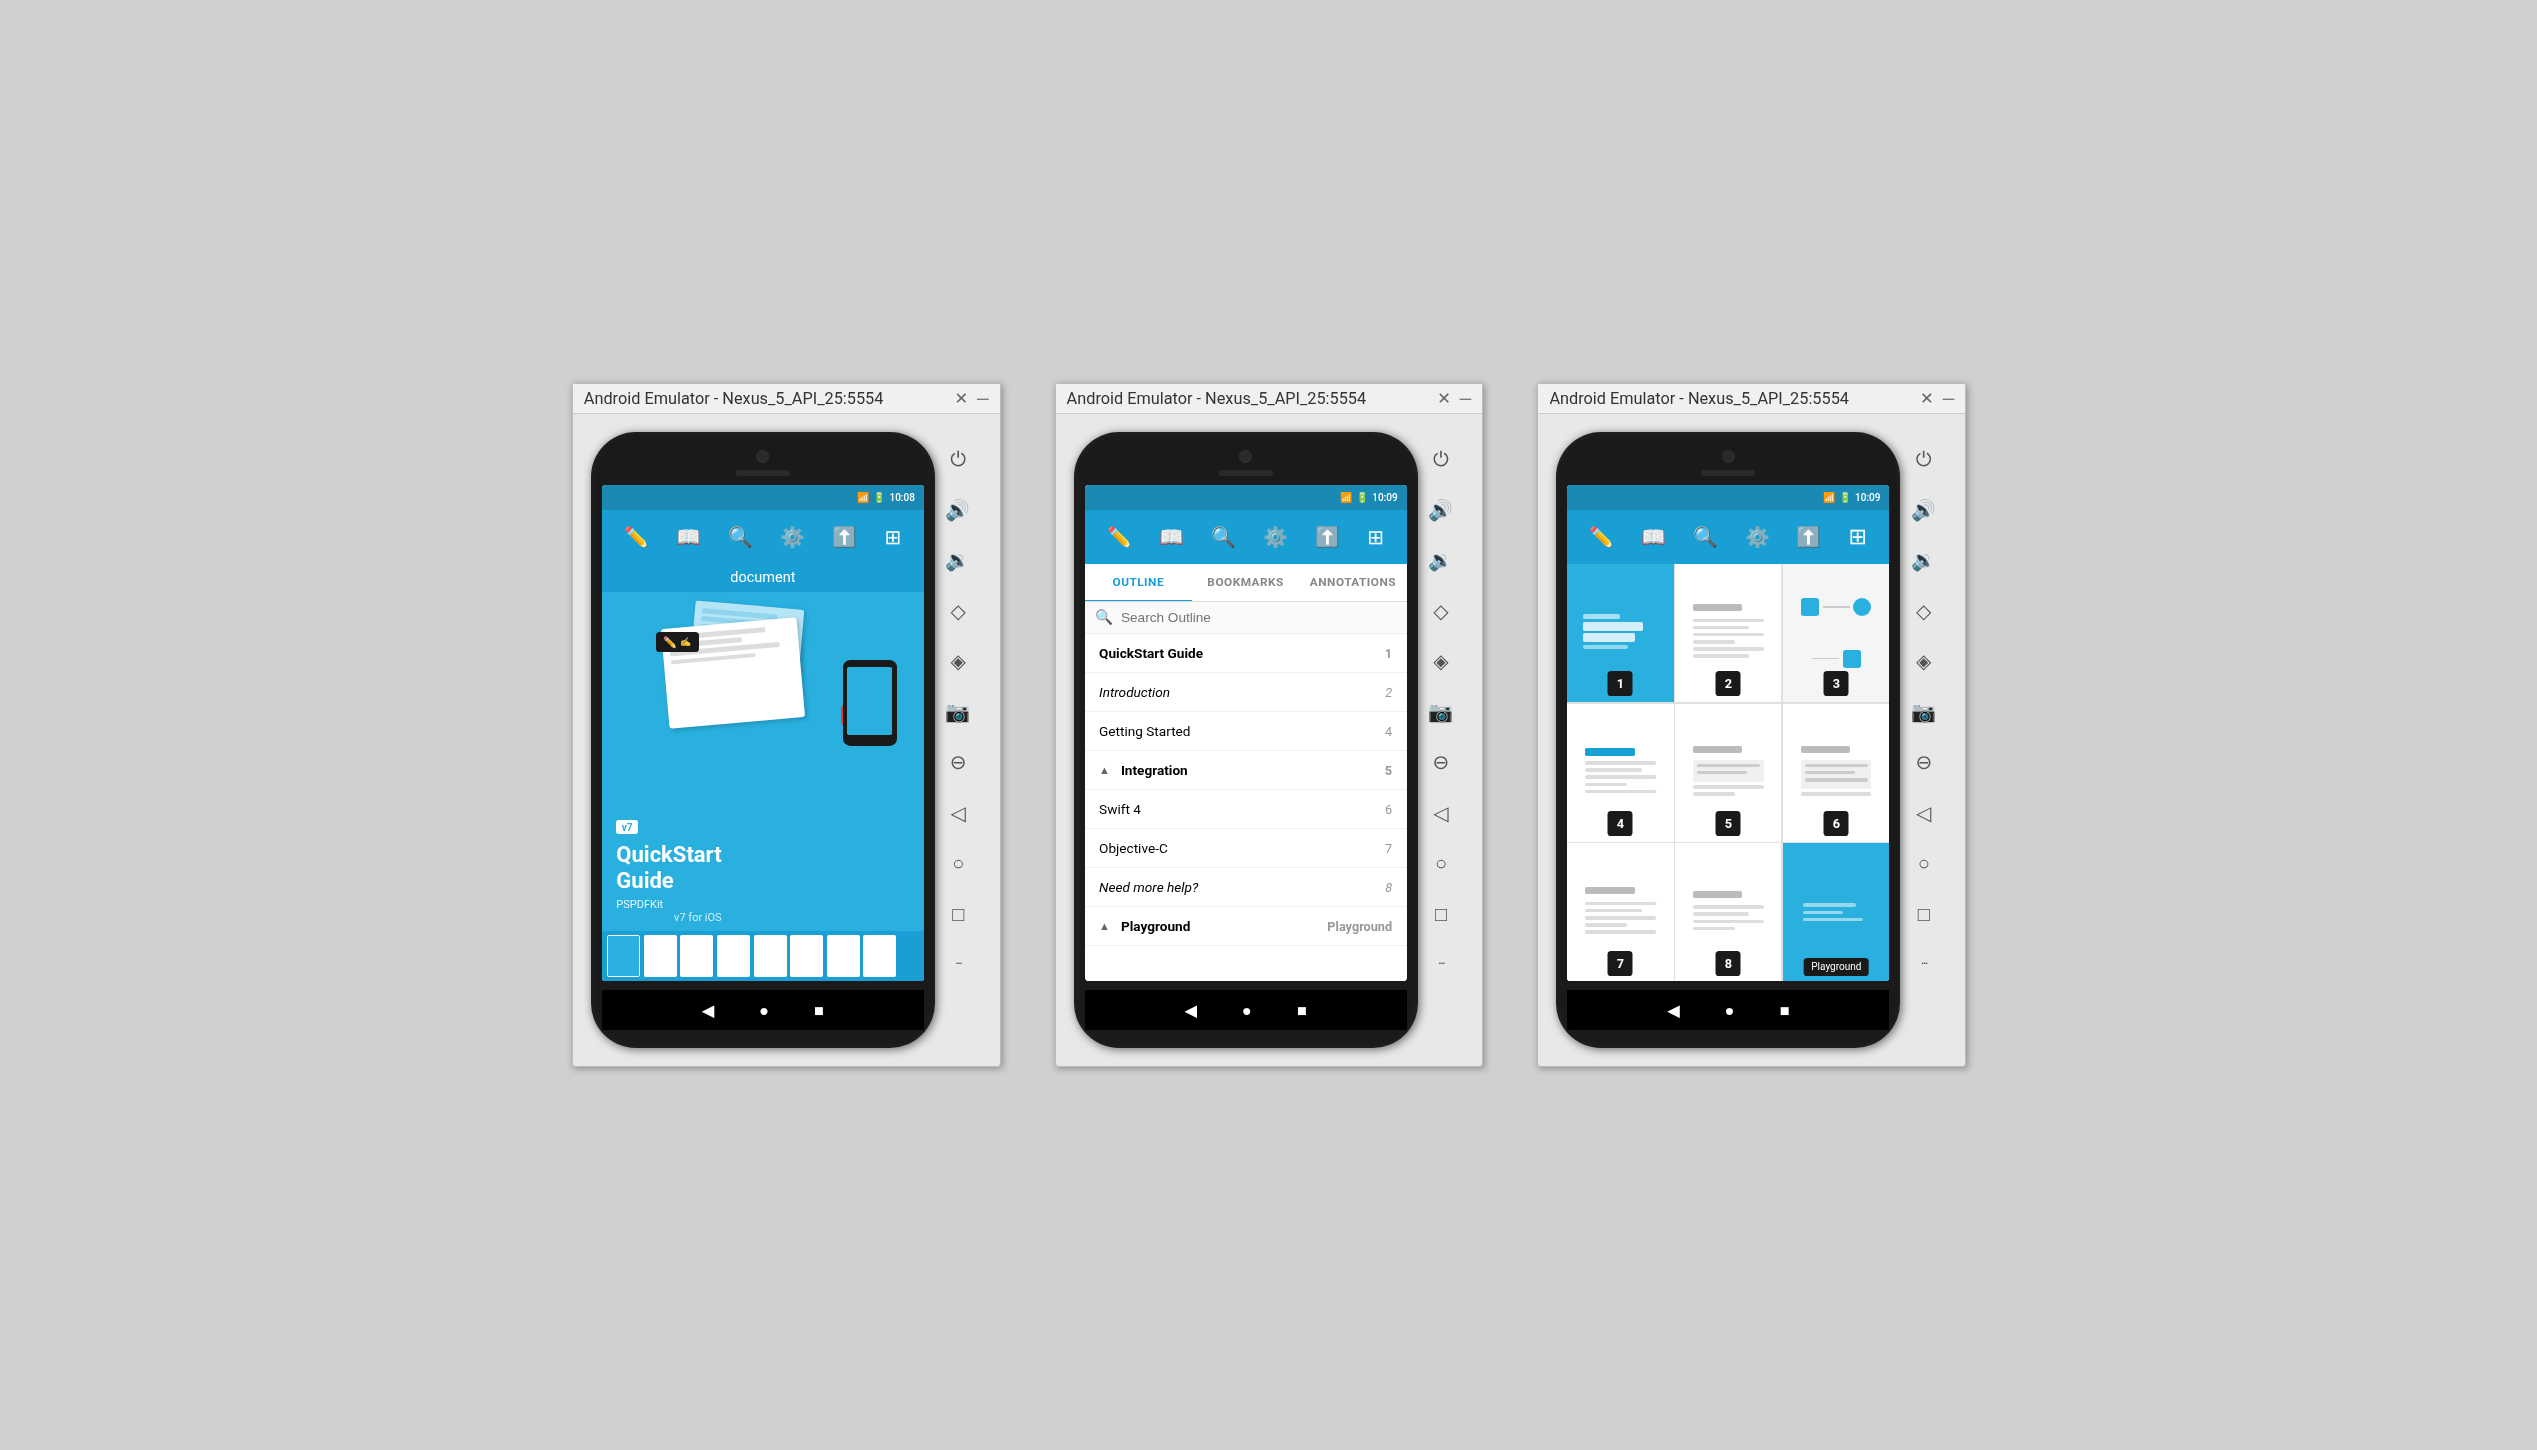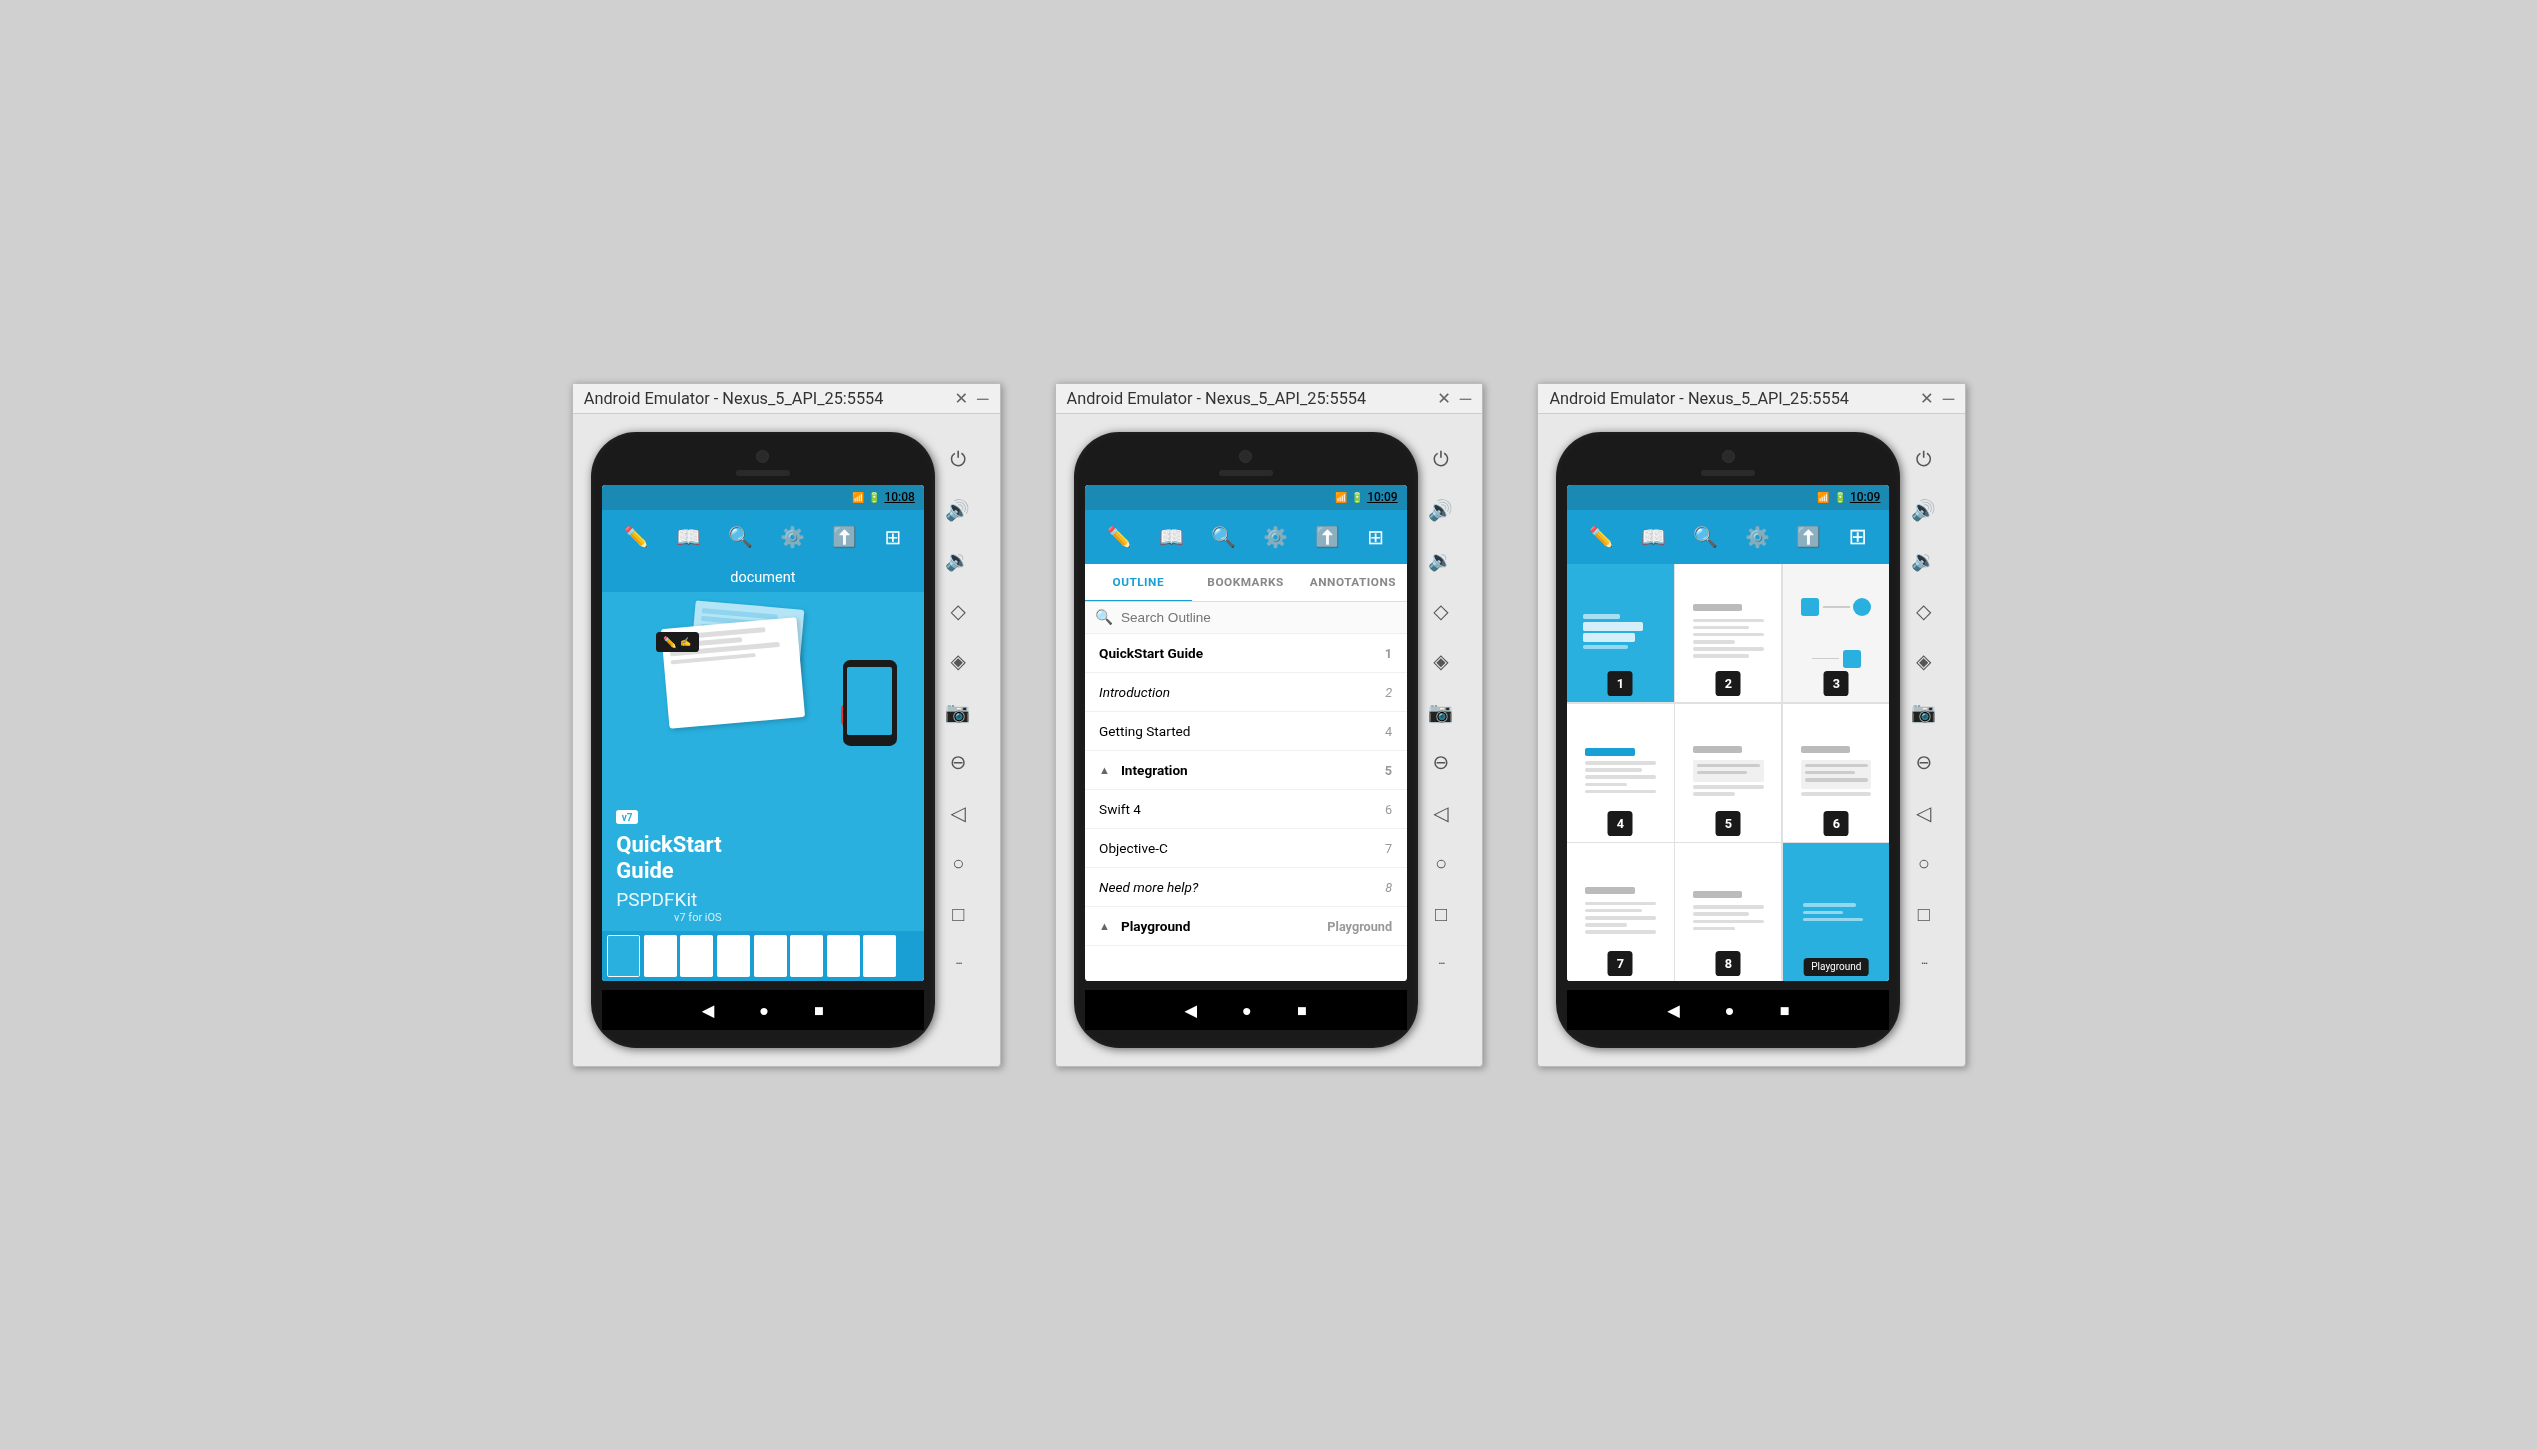--- a/index.html
+++ b/index.html
@@ -117,24 +117,23 @@
       background: #1a8ab5;
       height: 25px;
       display: flex;
       align-items: center;
       justify-content: flex-end;
       padding: 0 9px;
       gap: 5.4px;
     }
 
     .status-text {
-      color: #000000;
-      font-size: 12px;
+      color: #ffffff;
+      font-size: 10px;
       font-weight: 500;
-      text-decoration: underline;
     }
 
     .status-icons {
       display: flex;
       gap: 3.6px;
       align-items: center;
     }
 
     
     .toolbar {
@@ -186,21 +185,21 @@
     .doc-title {
       color: #fff;
       font-size: 22px;
       font-weight: bold;
       line-height: 1.2;
       margin-bottom: 3.6px;
     }
 
     .doc-subtitle {
       color: #fff;
-      font-size: 19px;
+      font-size: 11px;
       opacity: 0.9;
     }
 
     .doc-version {
       color: #fff;
       font-size: 11px;
       opacity: 0.8;
       text-align: right;
     }
 

